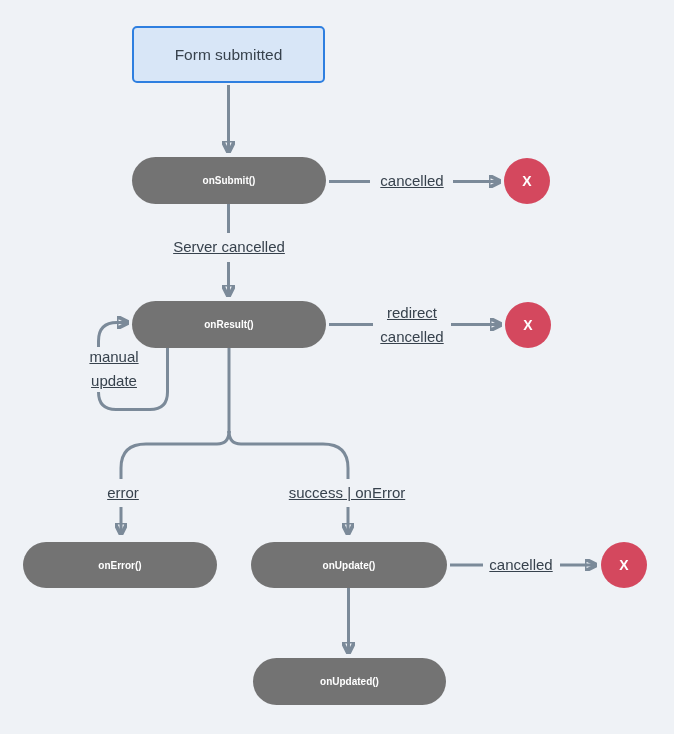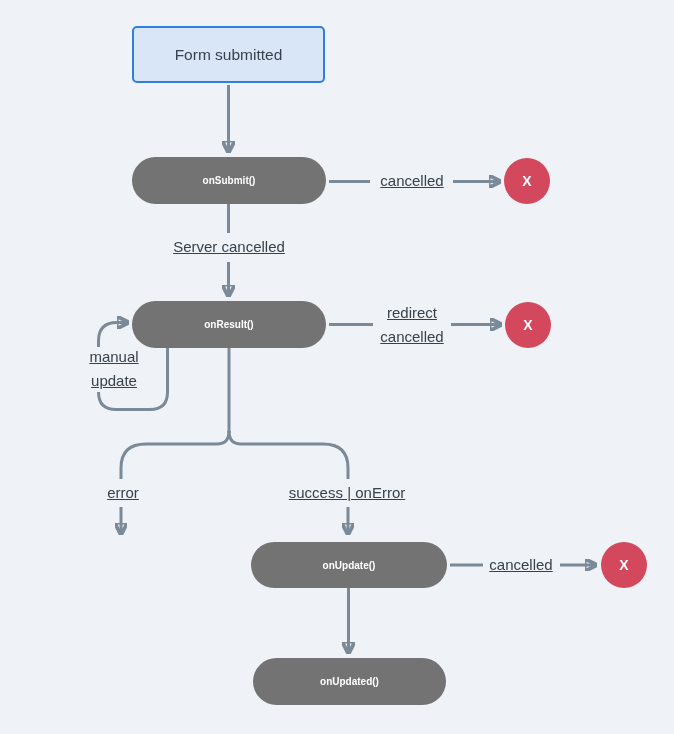--- a/index.html
+++ b/index.html
@@ -84,20 +84,23 @@
   </div>
 
   <div class="node pill onsubmit">
     <span>onSubmit()</span>
   </div>
 
   <div class="node pill onresult">
     <span>onResult()</span>
   </div>
 
+  <div class="node pill onerror">
+    <span>onError()</span>
+  </div>
 
   <div class="node pill onupdated">
     <span>onUpdated()</span>
   </div>
 
   <div class="node pill onupdate">
     <span>onUpdate()</span>
   </div>
 
   <div class="node terminal x1">

